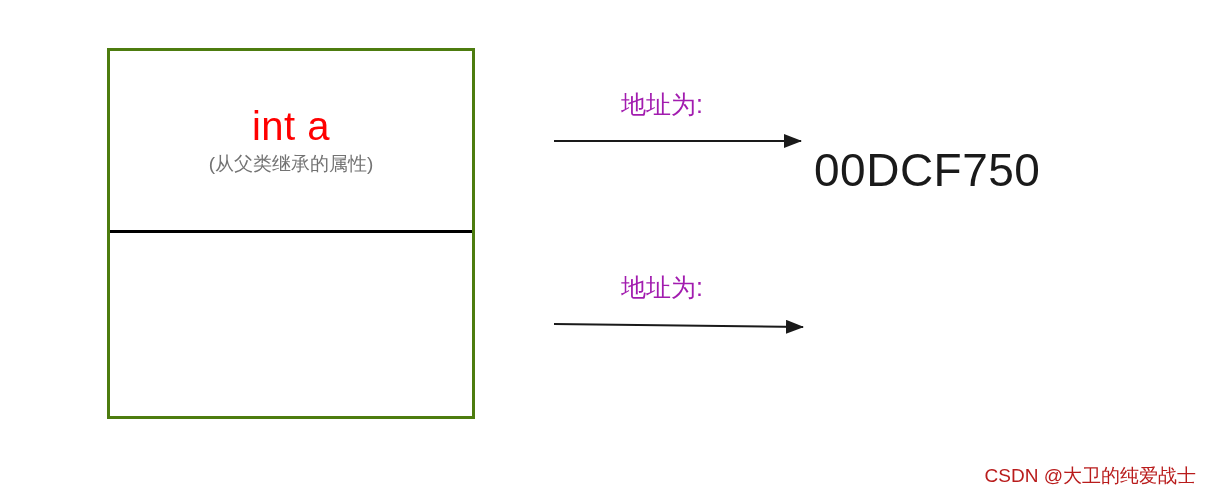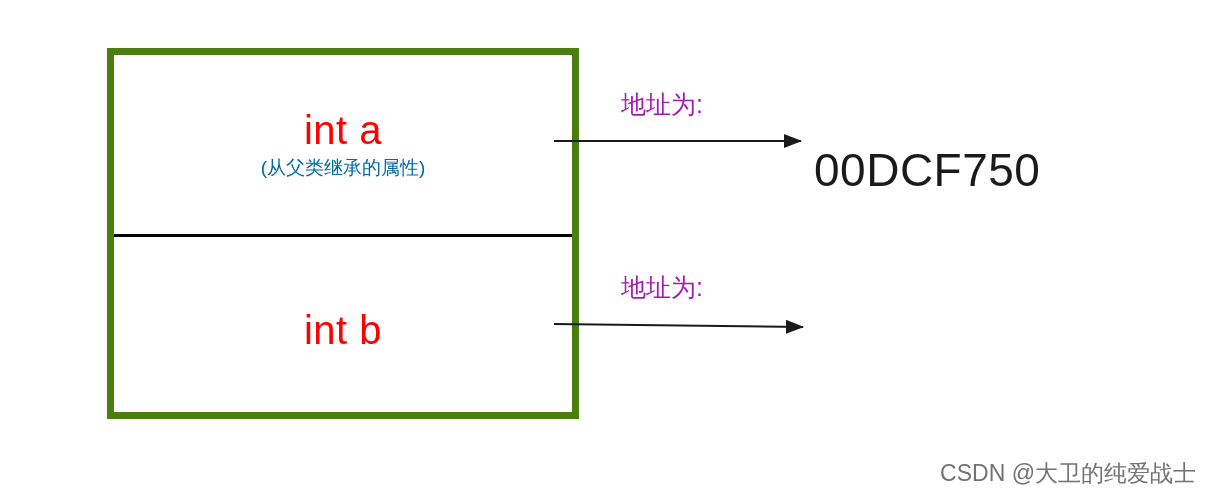--- a/index.html
+++ b/index.html
@@ -16,24 +16,24 @@
     height: 497px;
     background: #ffffff;
     overflow: hidden;
   }
 
   
   .memory-block {
     position: absolute;
     left: 107px;
     top: 48px;
-    width: 472px;
+    width: 368px;
     height: 371px;
     box-sizing: border-box;
-    border: 7px solid #4d7c0f;
+    border: 3px solid #4d7c0f;
   }
   .mem-cell {
     position: absolute;
     left: 0;
     width: 100%;
     box-sizing: border-box;
     display: flex;
     flex-direction: column;
     align-items: center;
     justify-content: center;
@@ -49,21 +49,21 @@
   }
   .mem-var {
     color: #ff0000;
     font-size: 40px;
     line-height: 1.05;
     font-weight: 400;
     letter-spacing: 0.5px;
     white-space: nowrap;
   }
   .mem-note {
-    color: #0369a1;
+    color: #737373;
     font-size: 19px;
     line-height: 1.2;
     margin-top: 6px;
     white-space: nowrap;
   }
 
   
   .addr-label {
     position: absolute;
     font-size: 25px;
@@ -94,42 +94,39 @@
     width: 1214px;
     height: 497px;
     pointer-events: none;
   }
 
   
   .watermark {
     position: absolute;
     right: 18px;
     bottom: 12px;
-    font-size: 23px;
-    color: #737373;
+    font-size: 19px;
+    color: #b91c1c;
     white-space: nowrap;
     line-height: 1;
     text-align: right;
   }
 </style>
 </head>
 <body>
 
 <div id="canvas">
 
   <div class="memory-block">
 
     <div class="mem-cell top">
       <div class="mem-var">int a</div>
       <div class="mem-note">(从父类继承的属性)</div>
     </div>
 
-    <div class="mem-cell bottom">
-      <div class="mem-var">int b</div>
-    </div>
 
   </div>
 
   <svg class="arrows" viewBox="0 0 1214 497" width="1214" height="497">
     <defs>
       <marker id="arrowhead" markerWidth="9" markerHeight="7" refX="8.5" refY="3.5" orient="auto" markerUnits="strokeWidth">
         <polygon points="0 0, 9 3.5, 0 7" fill="#1a1a1a"></polygon>
       </marker>
     </defs>
     <line x1="554" y1="141" x2="801" y2="141" stroke="#1a1a1a" stroke-width="2" marker-end="url(#arrowhead)"></line>

